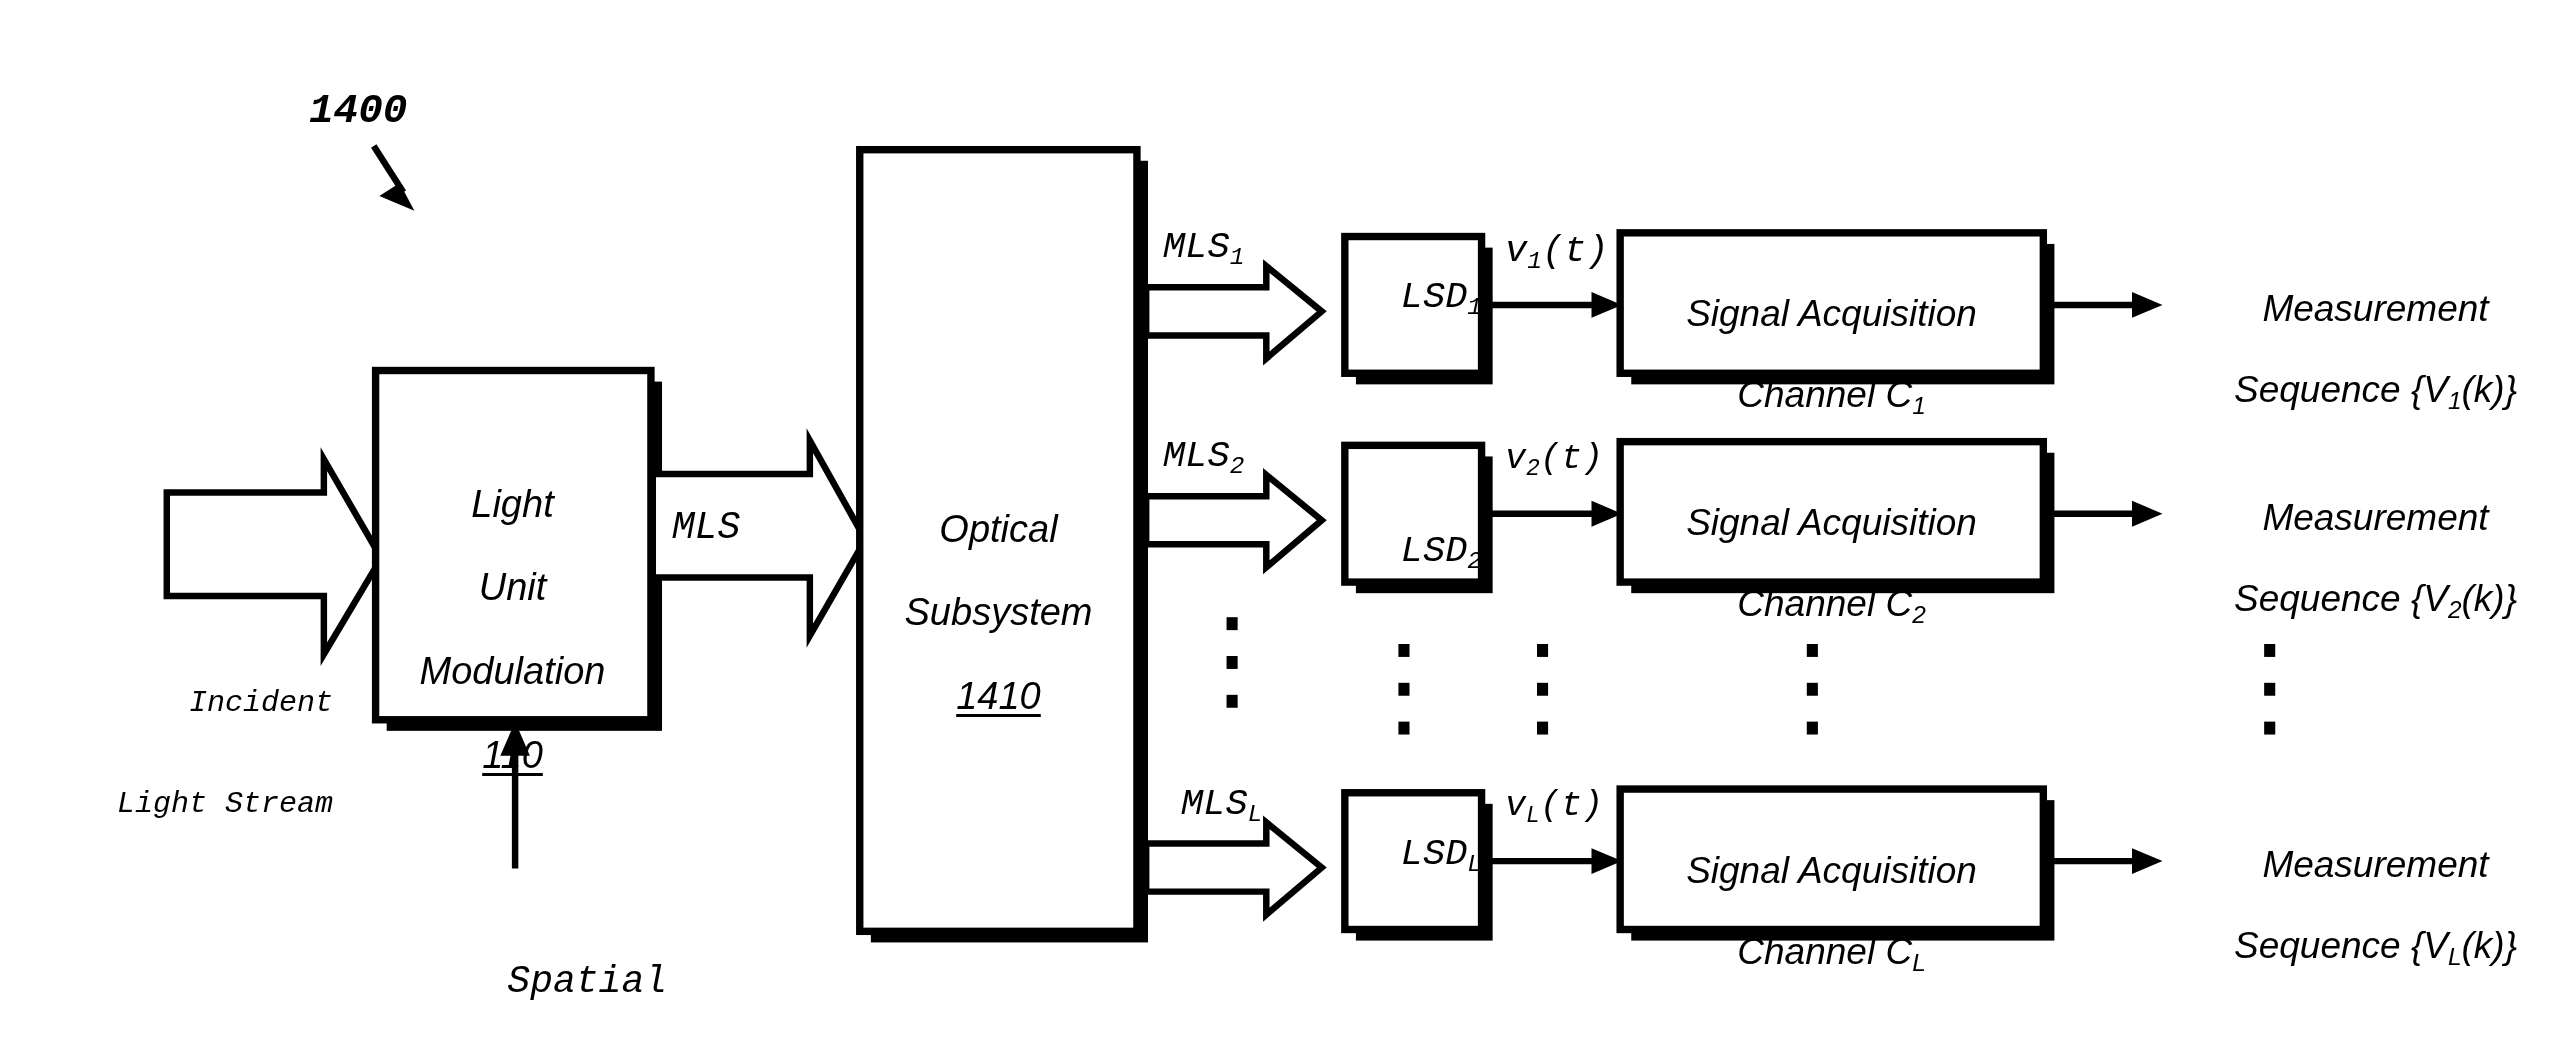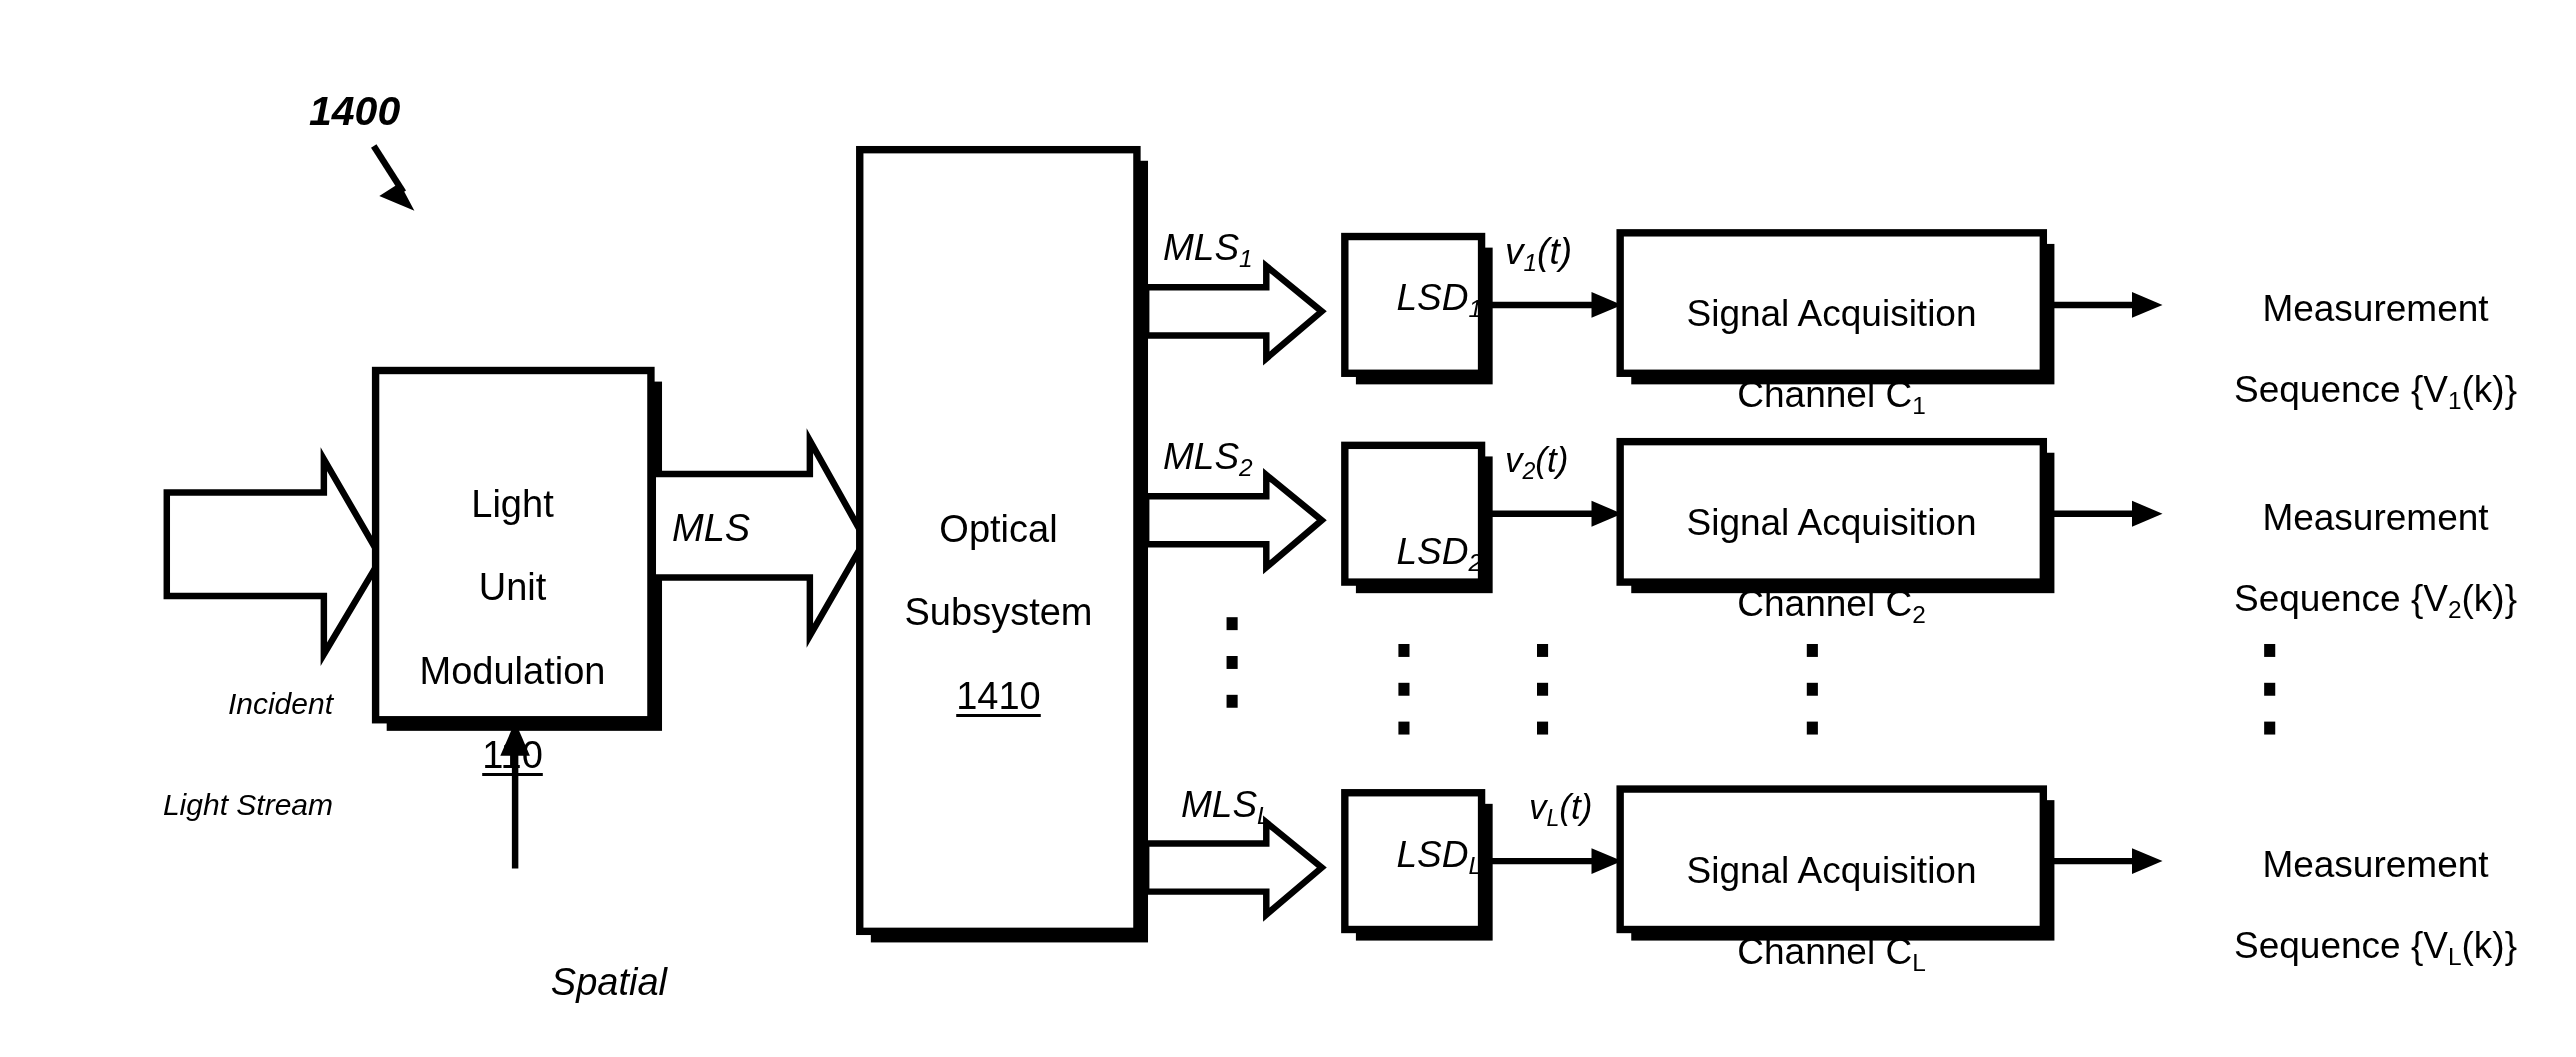--- a/index.html
+++ b/index.html
@@ -17,35 +17,36 @@
   }
   svg.layer {
     position: absolute;
     left: 0;
     top: 0;
     width: 2576px;
     height: 1057px;
   }
   .lbl {
     position: absolute;
-    font-family: Liberation Sans, sans-serif;
+    font-family: Liberation Mono, monospace;
     font-style: italic;
     color: #000000;
     white-space: pre;
     line-height: 1.12;
   }
   .ctr { text-align: right; }
   .sub {
     font-size: 0.66em;
     vertical-align: baseline;
     position: relative;
     top: 0.30em;
   }
   .boxlabel {
     position: absolute;
+    font-style: italic;
     text-align: center;
     color: #000000;
     line-height: 1.1;
     white-space: pre-line;
   }
   .und { text-decoration: underline; text-underline-offset: 0.12em; }
   .fignum {
     font-size: 41px;
     font-style: italic;
     font-weight: 600;
@@ -205,21 +206,21 @@
 
   <div class="boxlabel" style="left:2177px; top:457px; width:397px; font-size:37px;">
     <div>Measurement</div>
     <div><span>Sequence {V</span><span class="sub">2</span><span>(k)}</span></div>
   </div>
 
   <div class="lbl" style="left:1163px; top:784px; font-size:37px;margin-left:18px;"><span>MLS</span><span class="sub">L</span></div>
 
   <div class="lbl ctr" style="left:1345px; top:834px; width:137px; font-size:37px;"><span>LSD</span><span class="sub">L</span></div>
 
-  <div class="lbl" style="left:1505px; top:787px; font-size:35px;margin-left:24px;"><span>v</span><span class="sub">L</span><span>(t)</span></div>
+  <div class="lbl" style="left:1505px; top:787px; font-size:35px;"><span>v</span><span class="sub">L</span><span>(t)</span></div>
 
   <div class="boxlabel" style="left:1620px; top:810px; width:423px; font-size:37px;">
     <div>Signal Acquisition</div>
     <div><span>Channel  C</span><span class="sub">L</span></div>
   </div>
 
   <div class="boxlabel" style="left:2177px; top:804px; width:397px; font-size:37px;">
     <div>Measurement</div>
     <div><span>Sequence {V</span><span class="sub">L</span><span>(k)}</span></div>
   </div>

